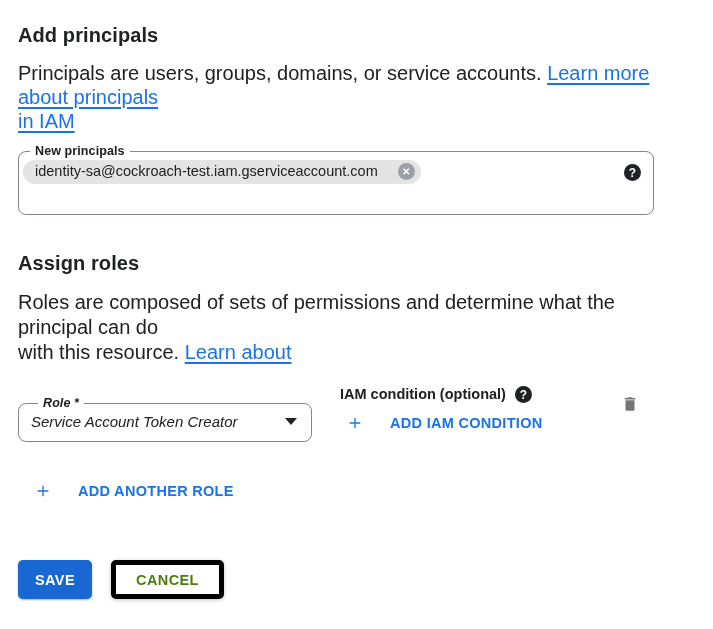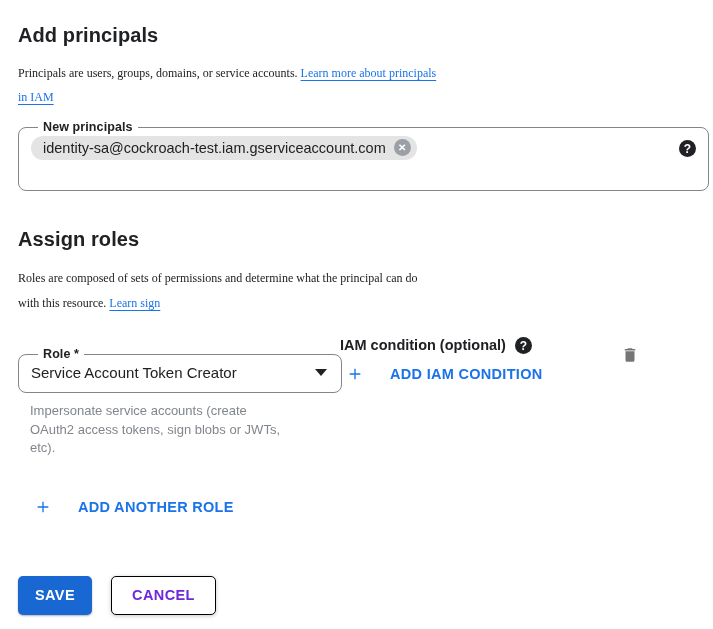--- a/index.html
+++ b/index.html
@@ -12,25 +12,24 @@
   .page { padding: 16px 18px 0 18px; margin-top: 8px; }
 
   h1.section-title {
     font-size: 20px;
     font-weight: 700;
     color: #202124;
     letter-spacing: .1px;
   }
   p.desc {
     margin-top: 14px;
-    font-size: 12px;
+    font-size: 20px;
     line-height: 24px;
     width: 668px;
     color: #202124;
-    font-family: Liberation Serif, serif;
   }
   p.desc2 { line-height: 25px; margin-top: 15px; }
   a.link {
     color: #1a73e8;
     text-decoration: underline;
     text-underline-offset: 3px;
     cursor: pointer;
   }
 
   
@@ -41,32 +40,31 @@
   }
   fieldset.field legend {
     font-size: 12.5px;
     font-weight: 600;
     color: #202124;
     padding: 0 5px;
     margin-left: 7px;
     letter-spacing: .1px;
   }
   .principals-field {
-    width: 691px;
-    padding: 2px 12px 30px 12px;
+    width: 636px;
+    padding: 2px 12px 30px 4px;
   }
   .field-row {
     display: flex;
     align-items: flex-start;
     justify-content: space-between;
   }
   .chip {
     display: inline-flex;
-    align-items: center;
-    gap: 8px;
+    gap: 20px;
     background: #e4e4e4;
     border-radius: 14px;
     padding: 3px 6px 4px 12px;
     font-size: 14.5px;
     color: #202124;
     white-space: nowrap;
   }
   .chip-close {
     width: 17px; height: 17px;
     border-radius: 50%;
@@ -97,25 +95,26 @@
 
   h1.assign { margin-top: 37px; }
 
   .role-row {
     display: flex;
     align-items: flex-start;
     margin-top: 20px;
   }
   .role-col { width: 294px; flex: 0 0 auto; }
   .role-field {
-    width: 324px;
+    width: 294px;
     margin-top: 0;
     border-radius: 6px;
     padding: 0 12px 11px 12px;
     cursor: pointer;
+    font-style: italic;
   }
   .role-value-row {
     display: flex;
     align-items: center;
     justify-content: space-between;
     font-size: 15px;
     margin-top: 3px;
     color: #202124;
   }
   .dd-arrow {
@@ -185,22 +184,22 @@
   }
   .save-btn {
     background: #1967d2;
     color: #fff;
     border: none;
     padding: 4px 17px;
     box-shadow: 0 1px 2px rgba(0,0,0,.3);
   }
   .cancel-btn {
     background: #fff;
-    color: #6d28d9;
-    border: 1px solid #000000;
+    color: #4d7c0f;
+    border: 5px solid #000000;
     padding: 0 20px;
     box-shadow: 0 1px 4px rgba(0,0,0,.22);
   }
 </style>
 </head>
 <body>
 
 <div class="page">
 
   <h1 class="section-title">Add principals</h1>
@@ -213,32 +212,31 @@
       <span class="chip">
         <span class="chip-text">identity-sa@cockroach-test.iam.gserviceaccount.com</span>
         <span class="chip-close">✕</span>
       </span>
       <span class="help-icon">?</span>
     </div>
   </fieldset>
 
   <h1 class="section-title assign">Assign roles</h1>
 
-  <p class="desc desc2"><span>Roles are composed of sets of permissions and determine what the principal can do</span><br><span>with this resource. </span><a class="link">Learn sign</a></p>
+  <p class="desc desc2"><span>Roles are composed of sets of permissions and determine what the principal can do</span><br><span>with this resource. </span><a class="link">Learn about</a></p>
 
   <div class="role-row">
     <div class="role-col">
       <fieldset class="field role-field">
         <legend>Role *</legend>
         <div class="role-value-row">
           <span>Service Account Token Creator</span>
           <span class="dd-arrow"></span>
         </div>
       </fieldset>
-      <div class="helper">Impersonate service accounts (create OAuth2 access tokens, sign blobs or JWTs, etc).</div>
     </div>
 
     <div class="cond-col">
       <div class="cond-label-row">
         <span>IAM condition (optional)</span>
         <span class="help-icon">?</span>
       </div>
       <button class="text-btn">
         <svg class="plus-icon" viewBox="0 0 24 24">
             <path d="M11 4h2v7h7v2h-7v7h-2v-7H4v-2h7z"></path>

